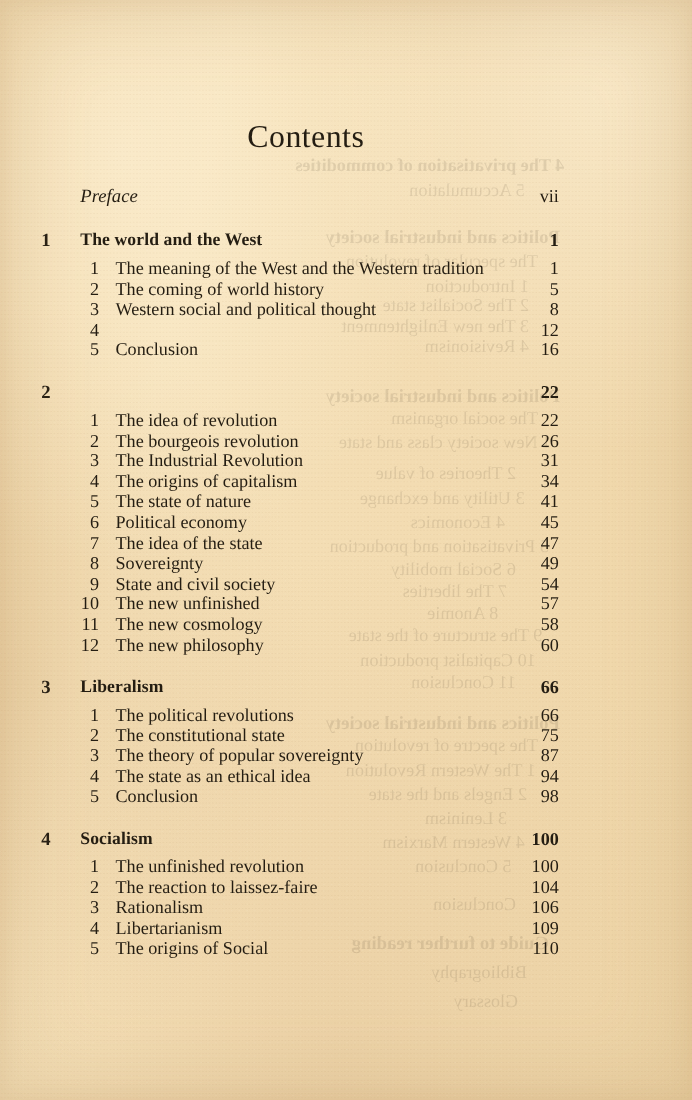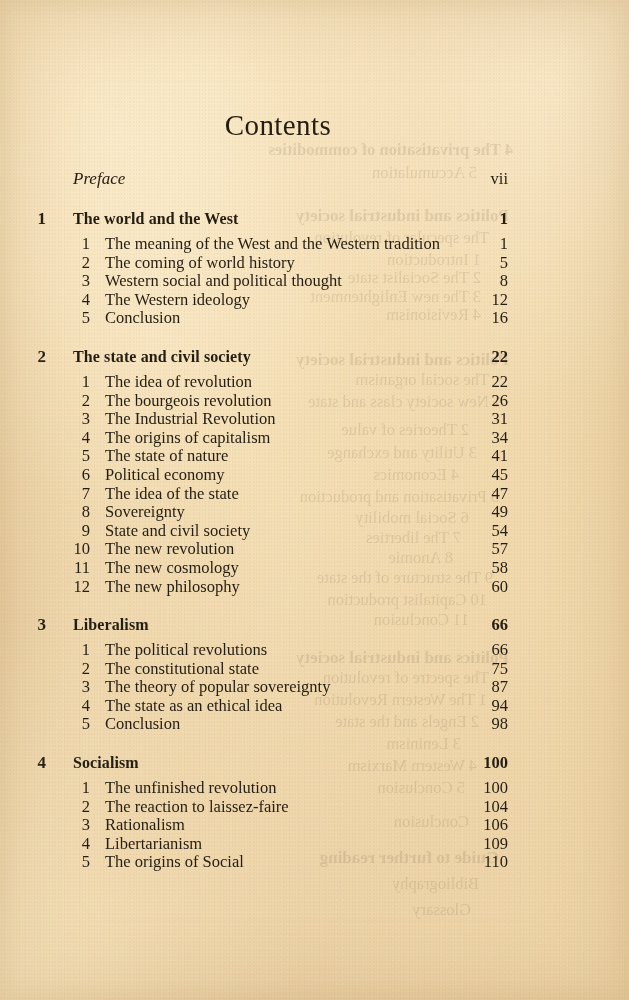--- a/index.html
+++ b/index.html
@@ -238,33 +238,31 @@
           <span class="label">The coming of world history</span>
           <span class="page">5</span>
         </div>
         <div class="row sub">
           <span class="num">3</span>
           <span class="label">Western social and political thought</span>
           <span class="page">8</span>
         </div>
         <div class="row sub">
           <span class="num">4</span>
-          <span class="label">The Western ideology</span>
           <span class="page">12</span>
         </div>
         <div class="row sub">
           <span class="num">5</span>
           <span class="label">Conclusion</span>
           <span class="page">16</span>
         </div>
       </div>
       <div class="group">
         <div class="row chapter">
           <span class="num">2</span>
-          <span class="label">The state and civil society</span>
           <span class="page">22</span>
         </div>
         <div class="row sub first">
           <span class="num">1</span>
           <span class="label">The idea of revolution</span>
           <span class="page">22</span>
         </div>
         <div class="row sub">
           <span class="num">2</span>
           <span class="label">The bourgeois revolution</span>
@@ -300,21 +298,21 @@
           <span class="label">Sovereignty</span>
           <span class="page">49</span>
         </div>
         <div class="row sub">
           <span class="num">9</span>
           <span class="label">State and civil society</span>
           <span class="page">54</span>
         </div>
         <div class="row sub">
           <span class="num">10</span>
-          <span class="label">The new revolution</span>
+          <span class="label">The new unfinished</span>
           <span class="page">57</span>
         </div>
         <div class="row sub">
           <span class="num">11</span>
           <span class="label">The new cosmology</span>
           <span class="page">58</span>
         </div>
         <div class="row sub">
           <span class="num">12</span>
           <span class="label">The new philosophy</span>

